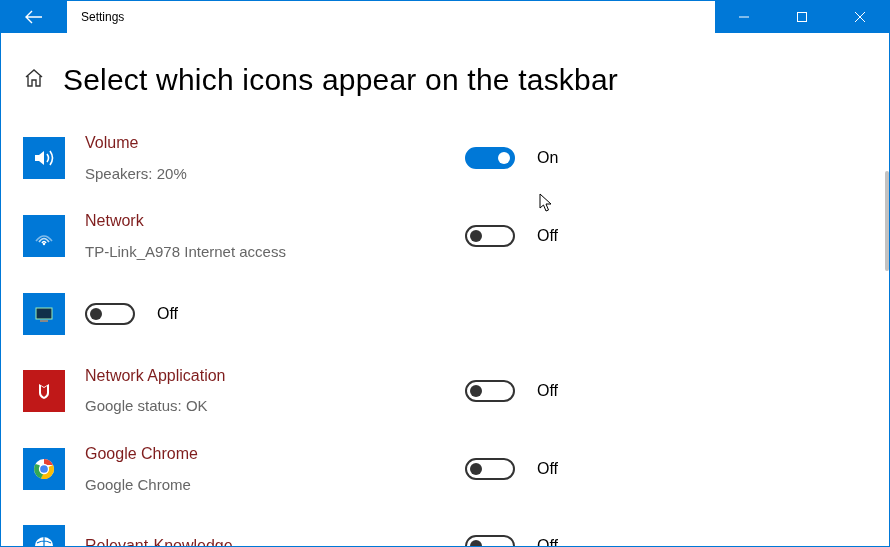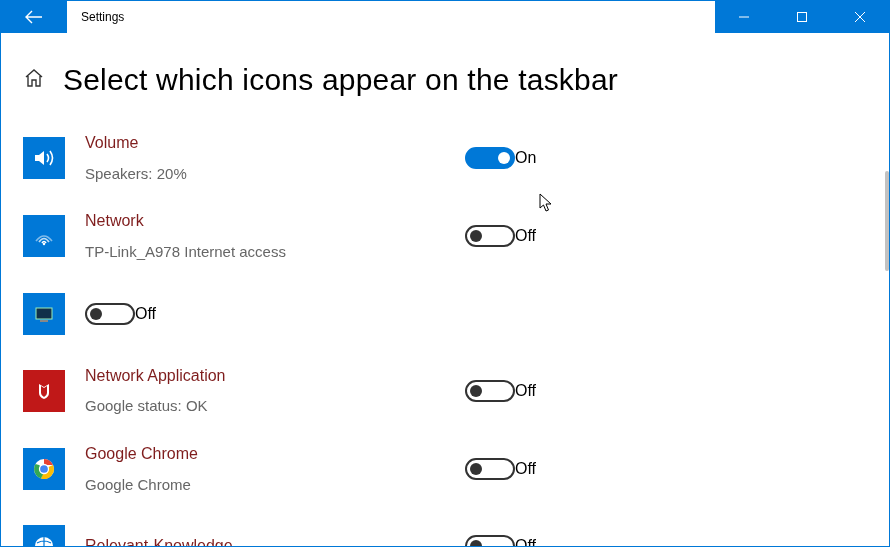--- a/index.html
+++ b/index.html
@@ -104,21 +104,21 @@
     }
     .setting-subtitle {
       font-size: 15px;
       color: #666;
       line-height: 1.3;
       margin-top: 10px;
     }
     .toggle-wrap {
       display: flex;
       align-items: center;
-      gap: 0;
+      gap: 22px;
     }
     .toggle {
       width: 50px;
       height: 22px;
       border-radius: 11px;
       position: relative;
       cursor: pointer;
       flex-shrink: 0;
     }
     .toggle.off {

